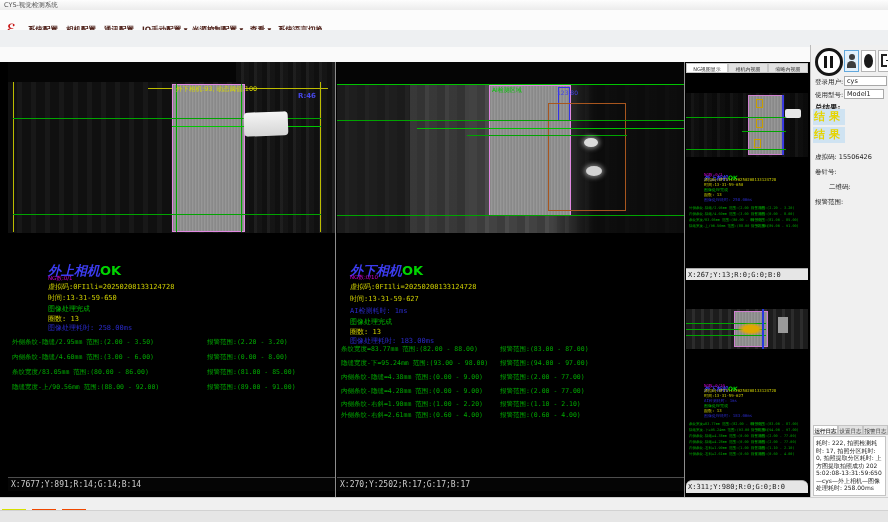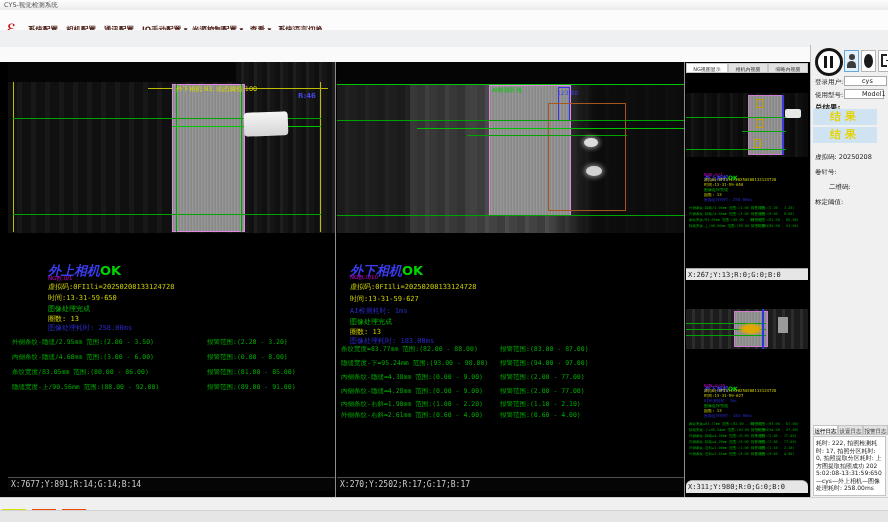--- a/index.html
+++ b/index.html
@@ -57,22 +57,22 @@
   .small-btn{position:absolute;top:5px;width:15px;height:22px;background:#fff;border:1px solid #b5b5b5;box-sizing:border-box;}
   .small-btn.sel{border:1px solid #62a8dc;background:#e4f1fb;}
   .icon-person{display:block;width:100%;height:100%;position:relative;}
   .icon-person::before{content:"";position:absolute;left:4px;top:3px;width:6px;height:6px;border-radius:50%;background:#3d3d3d;}
   .icon-person::after{content:"";position:absolute;left:2px;top:10px;width:9px;height:7px;border-radius:5px 5px 0 0;background:#3d3d3d;}
   .icon-oval{position:absolute;left:2px;top:3px;width:9px;height:14px;border-radius:50%;background:#1a1a1a;}
   .icon-exit{position:relative;display:block;width:100%;height:100%;}
   .icon-exit::before{content:"";position:absolute;left:2px;top:3px;width:6px;height:13px;border:2px solid #222;border-right:none;box-sizing:border-box;}
   .icon-exit::after{content:"\2192";position:absolute;right:0px;top:4px;font-size:9px;color:#222;font-weight:bold;}
   .cp-label{font-size:6.5px;color:#222;white-space:nowrap;}
-  .cp-input{background:#fff;border:1px solid #a8a8a8;font-size:6.5px;color:#222;line-height:9px;padding-left:17px;box-sizing:border-box;}
-  .rbox{left:2px;width:64px;height:16px;text-align:center;line-height:16px;font-size:11px;font-weight:bold;letter-spacing:4px;}
+  .cp-input{background:#fff;border:1px solid #a8a8a8;font-size:6.5px;color:#222;line-height:9px;padding-left:2px;box-sizing:border-box;}
+  .rbox{left:2px;width:32px;height:16px;text-align:center;line-height:16px;font-size:11px;font-weight:bold;letter-spacing:4px;}
   .rbox1{top:64px;} .rbox2{top:82px;}
   .log-tab{top:380px;height:10px;font-size:5.5px;color:#333;line-height:10px;text-align:center;background:#e2e2e2;border:1px solid #c4c4c4;box-sizing:border-box;}
   .log-tab.active{background:#fff;font-weight:bold;}
   .log-area{left:2px;top:391px;width:73px;height:60px;background:#fff;border:1px solid #c4c4c4;font-size:6px;color:#222;
             line-height:7.5px;padding:2px;box-sizing:border-box;overflow:hidden;word-break:break-all;}
   
   .statusbar{left:0;top:497px;width:888px;height:13px;background:#f0f0f0;border-top:1px solid #cfcfcf;}
   .badge{display:inline-block;font-size:5px;font-weight:bold;padding:1px 2px;margin-right:1px;line-height:6px;}
   .filler{left:0;top:510px;width:888px;height:12px;background:#e6e6e6;border-top:1px solid #d2d2d2;}
 </style>
@@ -325,24 +325,24 @@
 
   <div class="abs cp-label" style="left:4px;top:33px;">登录用户:</div>
   <div class="abs cp-input" style="left:33px;top:31px;width:43px;height:10px;">cys</div>
   <div class="abs cp-label" style="left:4px;top:46px;">使用型号:</div>
   <div class="abs cp-input" style="left:33px;top:44px;width:40px;height:10px;">Model1</div>
   <div class="abs cp-label" style="left:4px;top:58px;font-size:7.5px;font-weight:bold;">总结果:</div>
 
   <div class="abs rbox rbox1" style=";background:#cfe3f2;color:#e6d400">结果</div>
   <div class="abs rbox rbox2" style=";background:#cfe3f2;color:#e6d400">结果</div>
 
-  <div class="abs cp-label" style="left:4px;top:108px;">虚拟码: 20250208</div>
+  <div class="abs cp-label" style="left:4px;top:108px;">虚拟码: 15506426</div>
   <div class="abs cp-label" style="left:4px;top:123px;">卷针号:</div>
   <div class="abs cp-label" style="left:18px;top:138px;">二维码:</div>
-  <div class="abs cp-label" style="left:4px;top:153px;">标定阈值:</div>
+  <div class="abs cp-label" style="left:4px;top:153px;">报警范围:</div>
 
   <div class="abs log-tab active" style="left:2px;width:25px;">运行日志</div>
   <div class="abs log-tab" style="left:27px;width:25px;">设置日志</div>
   <div class="abs log-tab" style="left:52px;width:25px;">报警日志</div>
   <div class="abs log-area">耗时: 222, 拍照检测耗时: 17, 拍照分区耗时: 0, 拍照提取分区耗时: 上方图提取拍照成功 2025:02:08-13:31:59:650—cys—外上相机—图像处理耗时: 258.00ms</div>
 </div>
 
 <div class="abs statusbar">
   <div class="abs" style="left:2px;top:2px;">
     <span class="badge" style=";background:#d6e000;color:#b00000">心跳信号</span>

